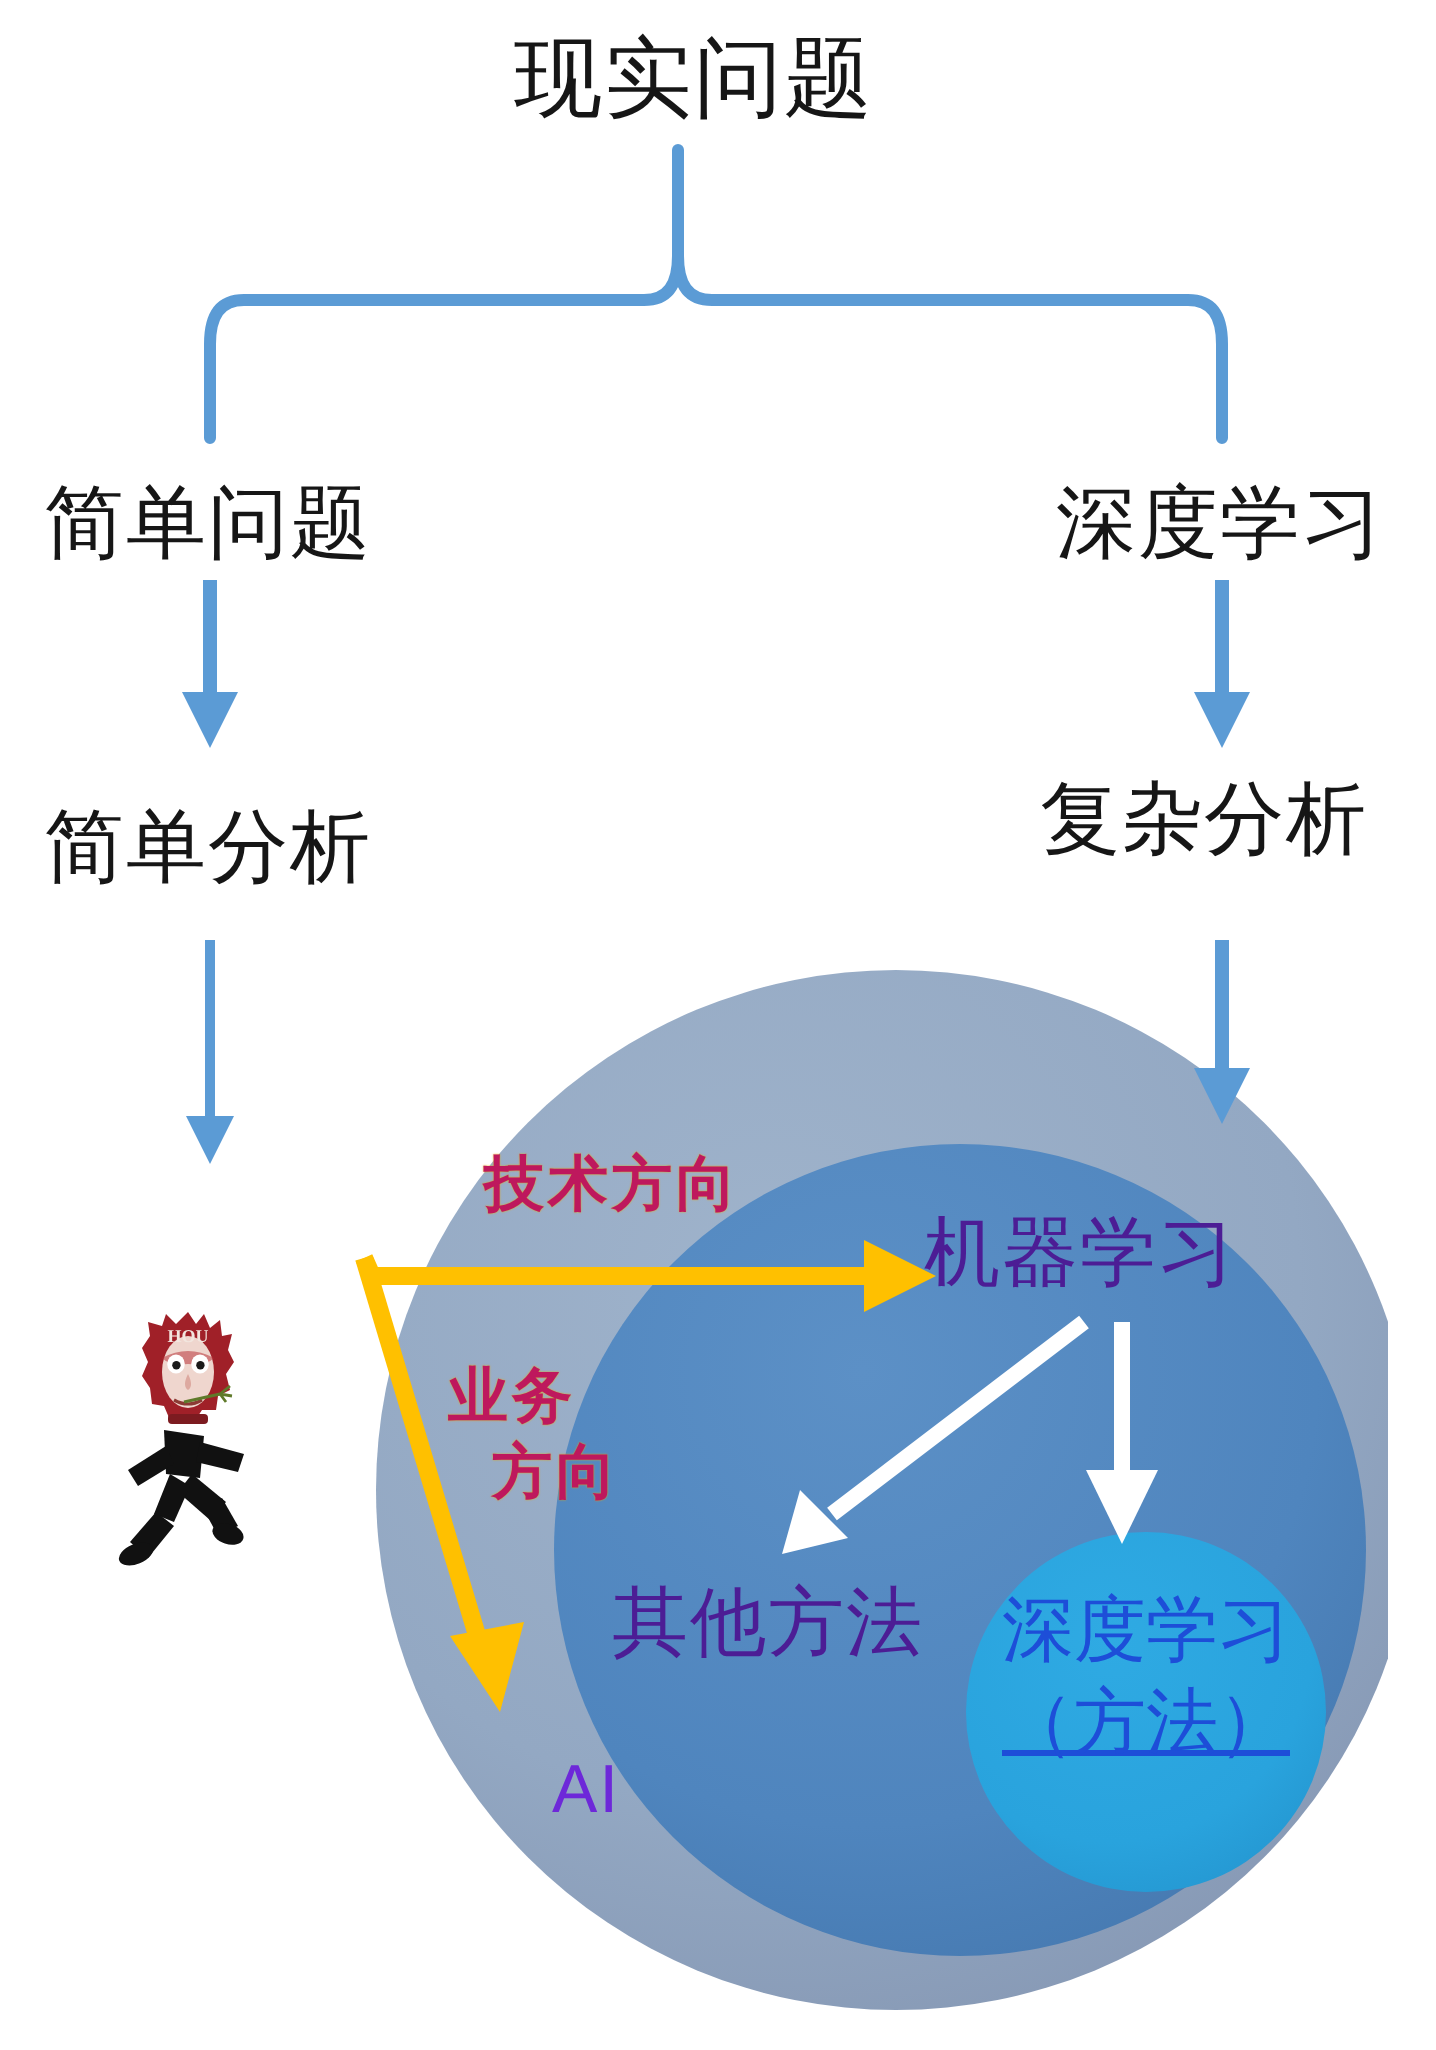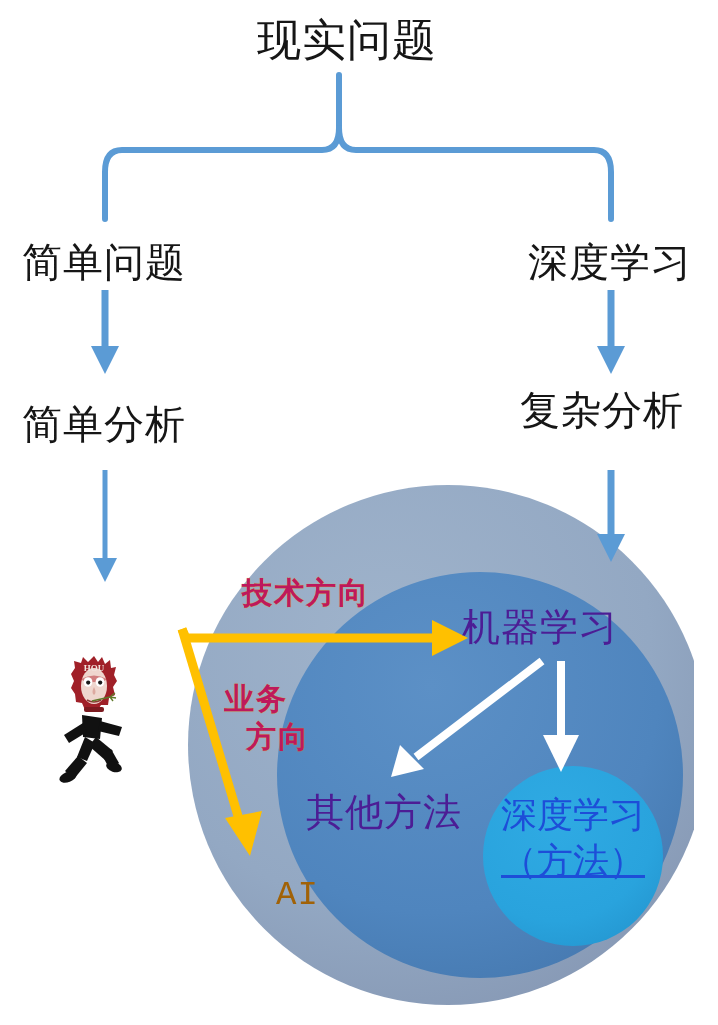--- a/index.html
+++ b/index.html
@@ -33,23 +33,23 @@
     color: #161616;
     font-size: 40px;
     letter-spacing: 1px;
   }
   .white-label {
     color: #4c1d95;
     font-size: 38px;
     letter-spacing: 1px;
   }
   .white-label-sm {
-    color: #a16207;
+    color: #6d28d9;
     font-size: 34px;
-    font-family: Liberation Mono, monospace;
+    font-family: Liberation Sans, sans-serif;
     letter-spacing: 1px;
   }
   .yellow-label {
     color: #be185d;
     font-size: 30px;
     font-weight: bold;
     letter-spacing: 2px;
     text-shadow: 0 0 1px #e8a800;
   }
   .dl-label {

